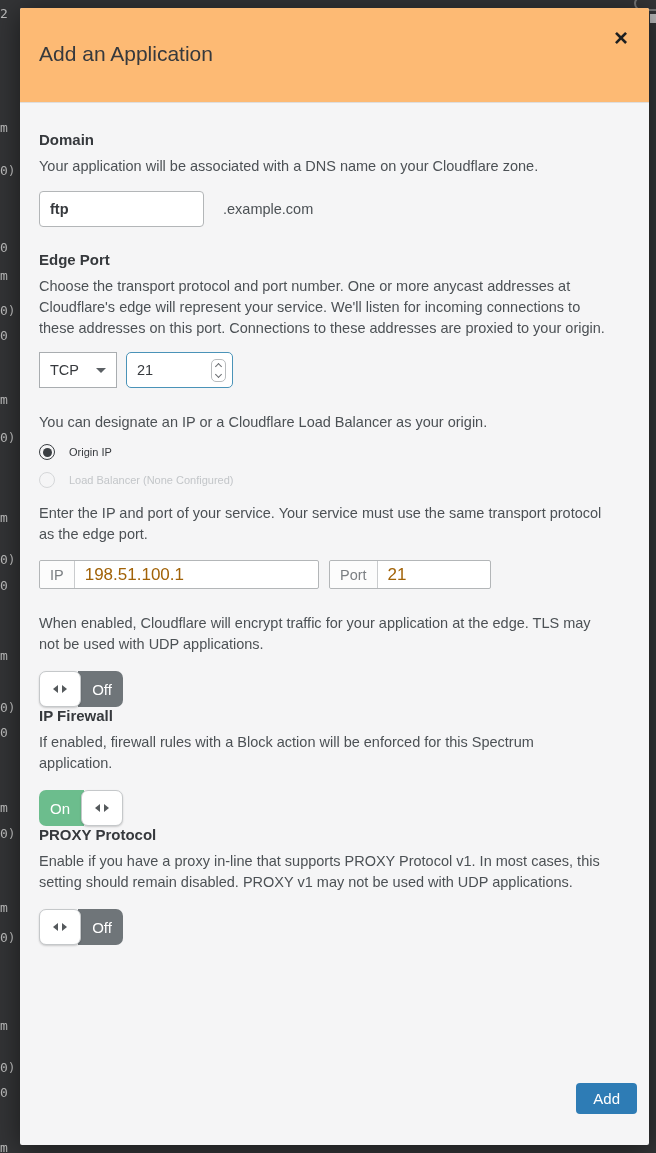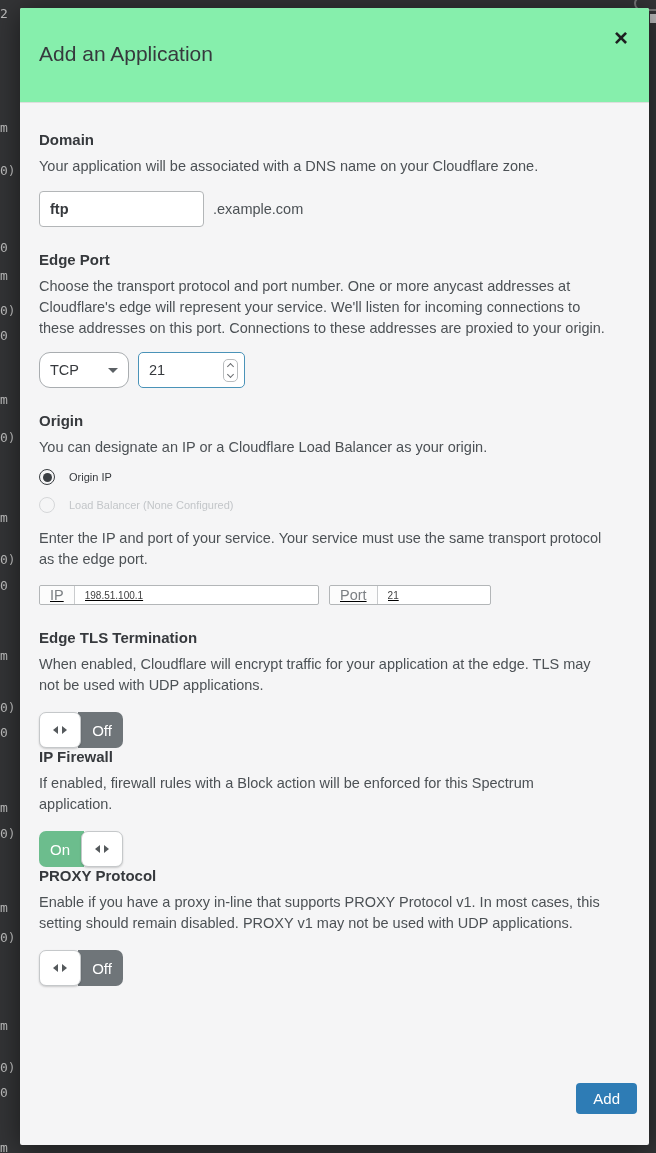--- a/index.html
+++ b/index.html
@@ -11,40 +11,40 @@
   }
   
   .bg-frag { position:absolute; left:0; color:#bdbdbd; font:13px "DejaVu Sans Mono", monospace; }
   .bg-corner { position:absolute; right:-10px; top:-4px; width:32px; height:15px;
     border:2px solid #8f8f8f; border-radius:8px; opacity:.75; }
   .bg-tab { position:absolute; right:0; top:14px; width:6px; height:9px; background:#d2d2d2; opacity:.85; }
 
   
   .modal { position:absolute; left:20px; top:8px; width:629px; height:1137px;
     background:#f5f5f6; border-radius:2px; box-shadow:0 4px 28px rgba(0,0,0,.5); overflow:hidden; }
-  .modal-header { background:#86efac; height:95px; padding:34px 16px 0 19px; position:relative;
+  .modal-header { background:#fdba74; height:95px; padding:34px 16px 0 19px; position:relative;
     border-bottom:1px solid #dedede; }
   .modal-title { font-size:21px; color:#36393d; font-weight:400; }
   .close-btn { position:absolute; right:16px; top:18px; width:24px; height:24px; border:none;
     background:transparent; cursor:pointer; font-size:24px; font-weight:700; color:#1d1f20;
     line-height:22px; padding:0; font-family:inherit; }
 
   .modal-body { padding:28px 20px 0 19px; height:1041px; display:flex; flex-direction:column; }
   .section { flex-shrink:0; }
   .section-label { font-size:15px; font-weight:bold; color:#36393d; margin:0 0 7px; line-height:18px; }
   .section-desc { font-size:14.5px; color:#4c5155; line-height:21px; margin:0 0 14px; max-width:566px; }
 
   .input-row { display:flex; align-items:center; }
   .row-mb { margin-bottom:24px; }
   .text-input { height:36px; border:1px solid #b3b6b8; border-radius:4px; background:#fff;
     font-size:14.5px; color:#36393d; padding:0 10px; font-family:inherit; outline:none;font-weight:bold; }
   .domain-input { width:165px; }
-  .suffix { margin-left:9px; font-size:14.5px; color:#4c5155; }
-
-  .select-box { width:90px; height:36px; background:#fff; border:1px solid #a9adb0; border-radius:11px;
+  .suffix { margin-left:19px; font-size:14.5px; color:#4c5155; }
+
+  .select-box { width:78px; height:36px; background:#fff; border:1px solid #a9adb0; border-radius:0;
     display:flex; align-items:center; justify-content:space-between; padding:0 10px; cursor:pointer; }
   .select-value { font-size:14.5px; color:#36393d; }
   .caret-down { width:0; height:0; border-left:5px solid transparent; border-right:5px solid transparent;
     border-top:5px solid #5b6064; }
 
   .number-input { margin-left:9px; width:107px; height:36px; background:#fff;
     border:1.5px solid #4a93b8; border-radius:5px; display:flex; align-items:center;
     padding:0 6px 0 2px; }
   .number-input input { border:none; outline:none; background:transparent; width:100%;
     font-size:14.5px; color:#36393d; padding:0 8px; font-family:inherit; }
@@ -59,28 +59,28 @@
   .radio { width:16px; height:16px; border-radius:50%; border:1.5px solid #3a3e42;
     position:relative; margin-right:14px; flex-shrink:0; }
   .radio.checked::after { content:""; position:absolute; left:2.5px; top:2.5px; right:2.5px;
     bottom:2.5px; background:#3a3e42; border-radius:50%; }
   .radio.disabled { border-color:#d5d7d9; }
   .radio-label { font-size:11px; color:#36393d; }
   .radio-label.disabled { color:#c3c6c9; }
   .radio-group { margin-bottom:12px; }
   .note-desc { margin-bottom:15px; }
 
-  .prefix-group { display:flex; align-items:stretch; height:20px; border:1px solid #b3b6b8;
-    border-radius:2px; background:#fff;text-decoration:underline; }
+  .prefix-group { display:flex; align-items:stretch; height:29px; border:1px solid #b3b6b8;
+    border-radius:2px; background:#fff; }
   .prefix-group.ip { width:280px; }
   .prefix-group.port { width:162px; margin-left:10px; }
   .prefix { display:flex; align-items:center; padding:0 10px; font-size:14.5px; color:#7b7f83;
     border-right:1px solid #caccce; background:#fcfcfc; border-radius:2px 0 0 2px; }
   .prefix-group input { border:none; outline:none; background:transparent; flex:1; min-width:0;
-    font-size:10px; color:#404040; padding:0 10px; font-family:inherit; }
+    font-size:17px; color:#a16207; padding:0 10px; font-family:inherit; }
 
   .toggle { display:flex; width:84px; height:36px; border-radius:7px; cursor:pointer; }
   .toggle .handle { width:42px; height:36px; background:#fff; border:1px solid #c5c8ca;
     border-radius:7px; display:flex; align-items:center; justify-content:center; gap:4px;
     box-shadow:0 1px 2px rgba(0,0,0,.18); position:relative; z-index:1; flex-shrink:0; }
   .toggle .state { flex:1; display:flex; align-items:center; justify-content:center;
     color:#fff; font-size:15px; }
   .toggle.off .state { background:#6f7579; border-radius:0 7px 7px 0; margin-left:-3px; padding-left:3px; }
   .toggle.on  .state { background:#6cbd8d; border-radius:7px 0 0 7px; margin-right:-3px; padding-right:3px; }
   .tri-l { width:0; height:0; border-top:4px solid transparent; border-bottom:4px solid transparent;
@@ -154,21 +154,20 @@
           <input value="21" style="">
           <span class="stepper">
             <span class="chev up"></span>
               <span class="chev dn"></span>
           </span>
         </div>
       </div>
     </div>
 
     <div class="section">
-      <h3 class="section-label">Origin</h3>
       <p class="section-desc" style="margin-bottom:8px;">You can designate an IP or a Cloudflare Load Balancer as your origin.</p>
       <div class="radio-group">
         <div class="radio-row">
           <span class="radio checked"></span>
           <span class="radio-label">Origin IP</span>
         </div>
         <div class="radio-row">
           <span class="radio disabled"></span>
           <span class="radio-label disabled">Load Balancer (None Configured)</span>
         </div>
@@ -180,21 +179,20 @@
           <input value="198.51.100.1" style="">
         </div>
         <div class="prefix-group port">
           <span class="prefix">Port</span>
           <input value="21" style="">
         </div>
       </div>
     </div>
 
     <div class="section">
-      <h3 class="section-label">Edge TLS Termination</h3>
       <p class="section-desc" style="margin-bottom:16px;">When enabled, Cloudflare will encrypt traffic for your application at the edge. TLS may not be used with UDP applications.</p>
       <div class="toggle off">
         <span class="handle">
           <span class="tri-l"></span>
             <span class="tri-r"></span>
         </span>
         <span class="state">Off</span>
       </div>
     </div>
 

